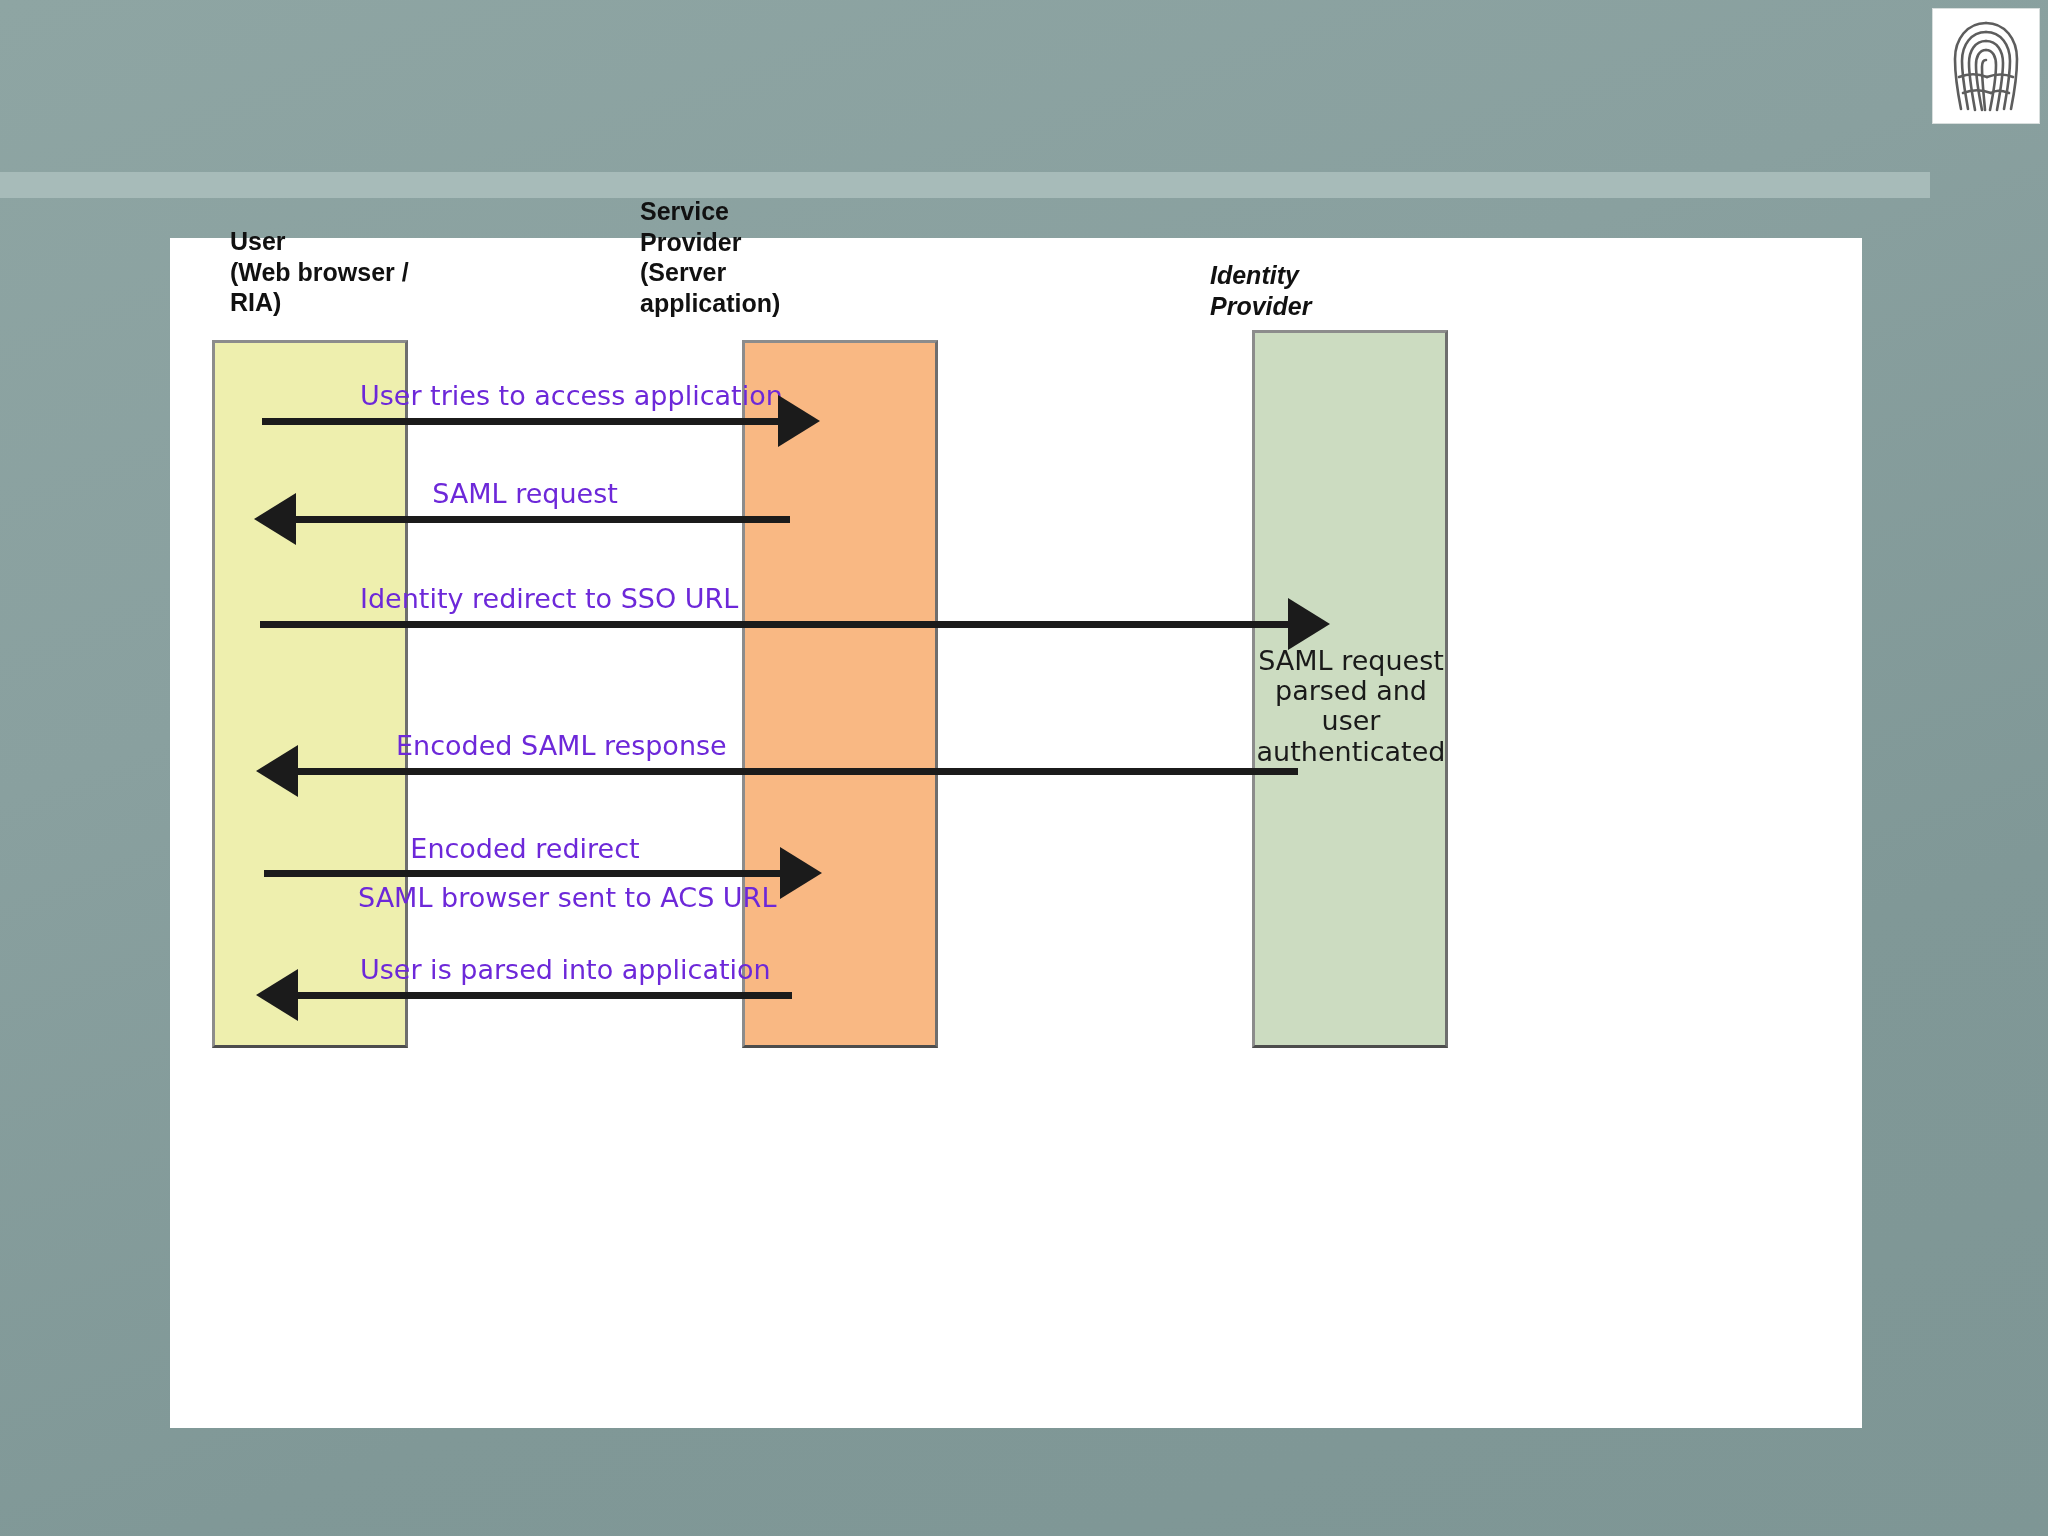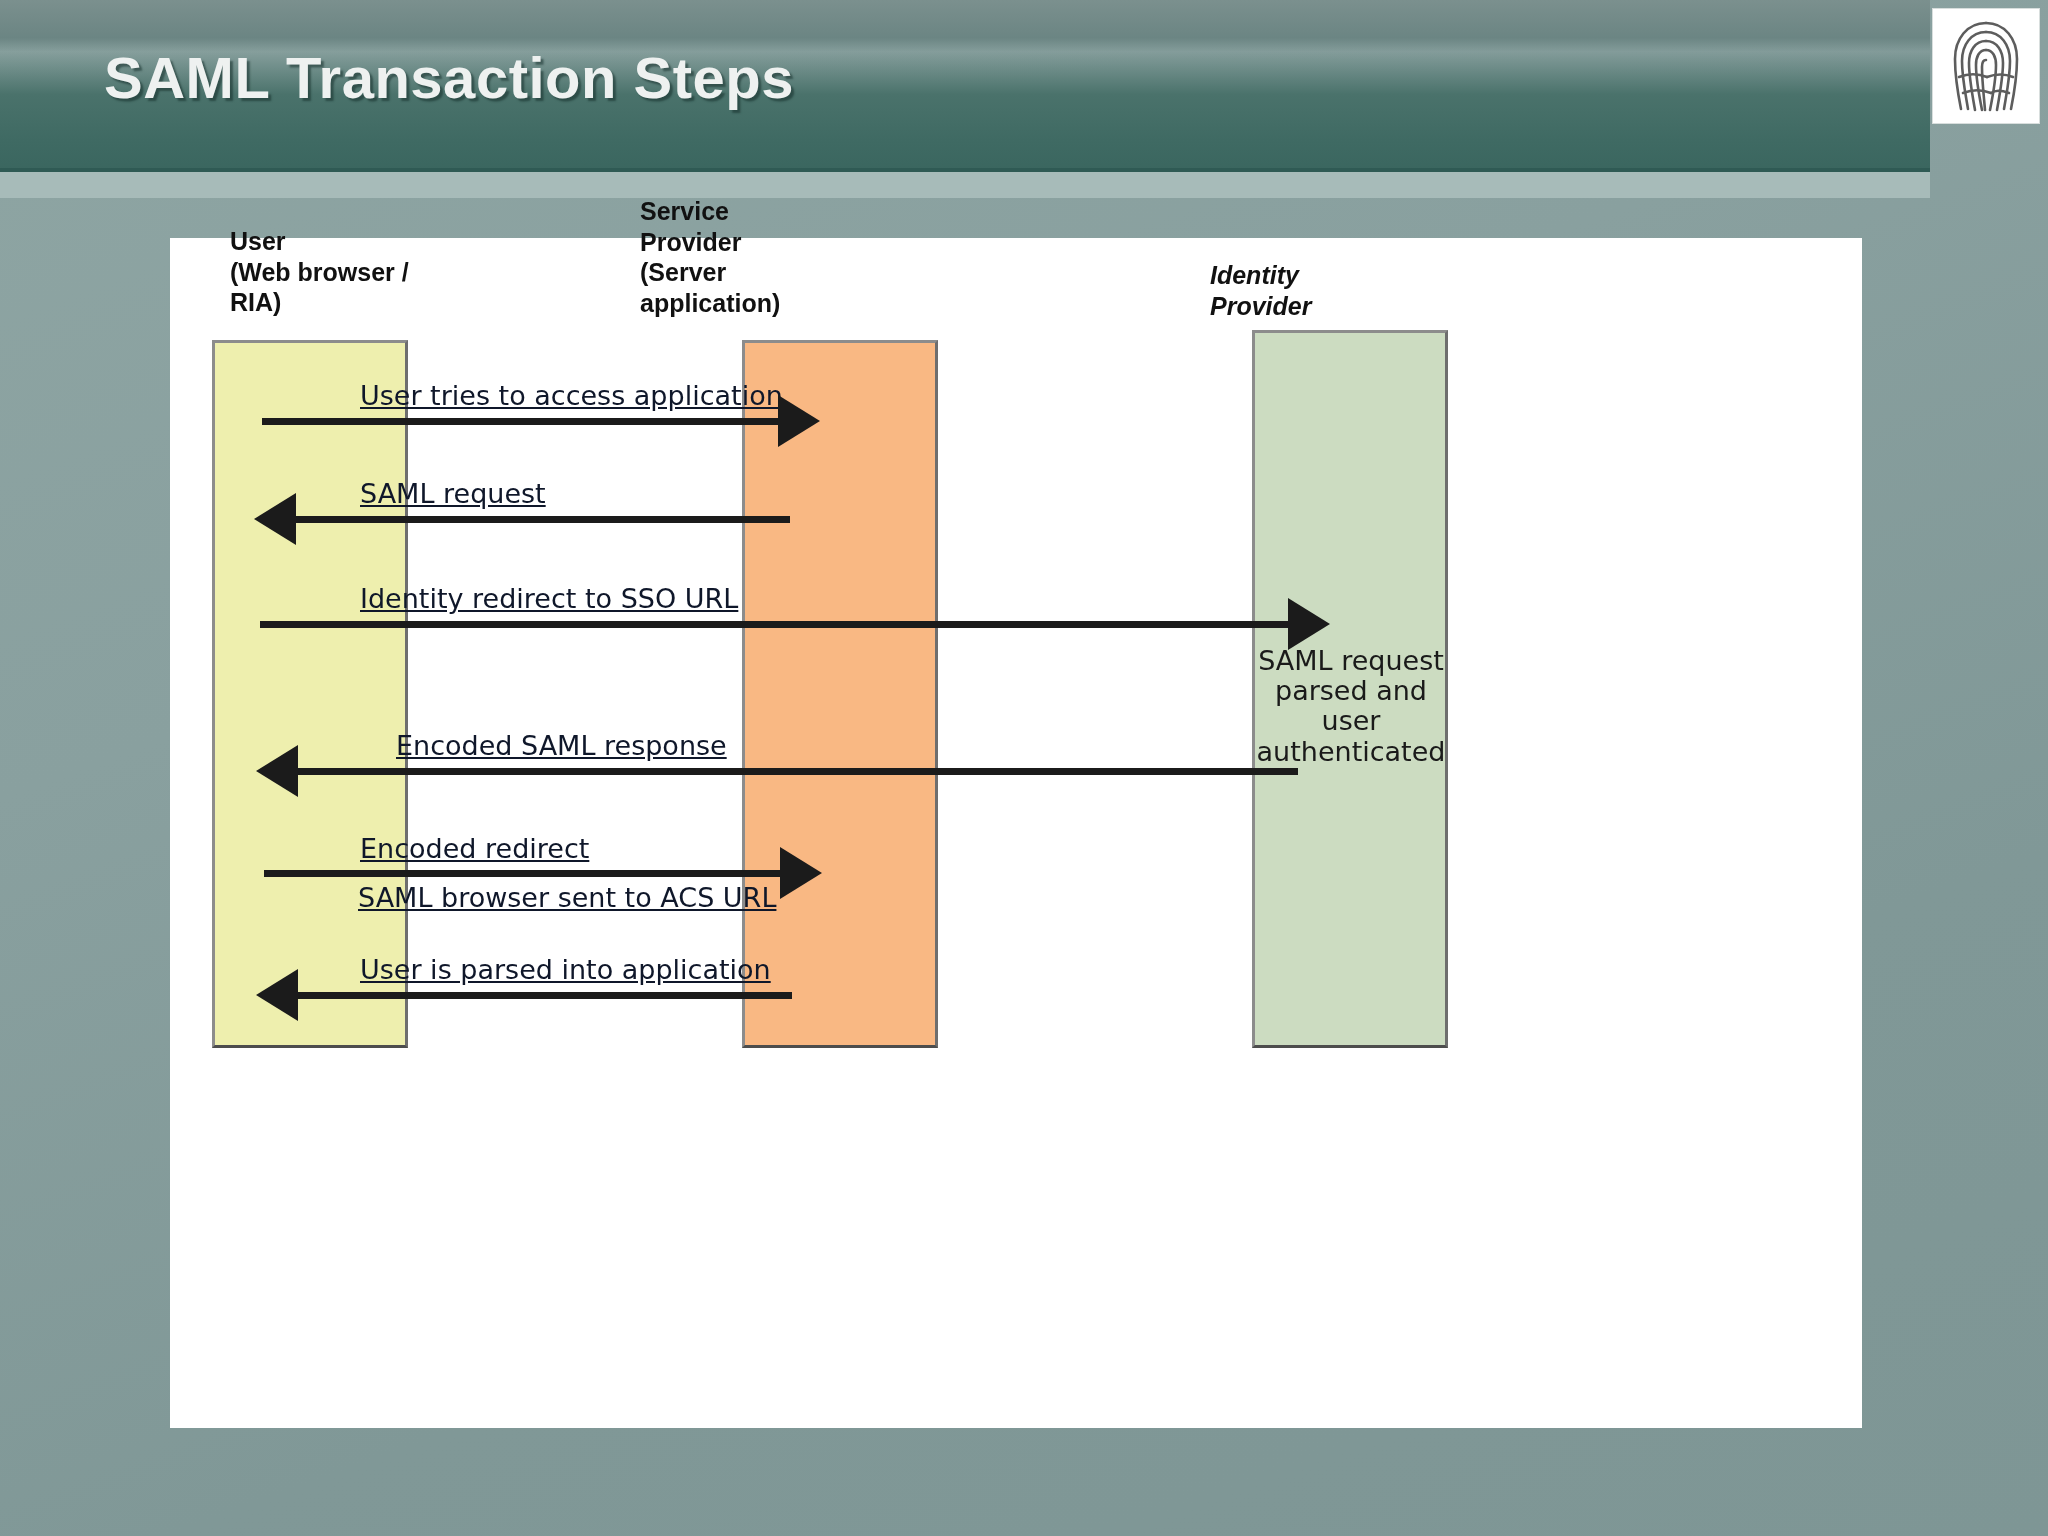--- a/index.html
+++ b/index.html
@@ -121,44 +121,40 @@
     border-left: 42px solid #1b1b1b;
   }
   .arrowhead.left {
     border-top: 26px solid transparent;
     border-bottom: 26px solid transparent;
     border-right: 42px solid #1b1b1b;
   }
   .msg-label {
     position: absolute;
     font-size: 27px;
-    color: #0f172a;
+    color: #6d28d9;
     font-family: "DejaVu Sans", "Liberation Sans", sans-serif;
     white-space: nowrap;
-    text-align: left;
-    text-decoration: underline;
+    text-align: center;
   }
   .idp-note {
     position: absolute;
     font-size: 27px;
     color: #1a1a1a;
     font-family: "DejaVu Sans", "Liberation Sans", sans-serif;
     text-align: center;
     line-height: 1.12;
     white-space: pre-line;
   }
 </style>
 </head>
 <body>
 
 <div id="slide">
 
-  <div id="title-banner">
-    <div id="title-text">SAML Transaction Steps</div>
-  </div>
   <div id="banner-underline"></div>
 
   <div id="logo-box">
     <span>
       <svg width="78" height="98" viewBox="0 0 78 98" aria-hidden="true">
         <g fill="none" stroke="#5d5d5d" stroke-width="2.6" stroke-linecap="round">
           <path d="M39 6 C20 6 8 22 8 42 C8 58 10 72 14 92"></path>
           <path d="M39 6 C58 6 70 22 70 42 C70 58 68 72 64 92"></path>
           <path d="M39 15 C24 15 15 28 15 44 C15 60 18 74 21 92"></path>
           <path d="M39 15 C54 15 63 28 63 44 C63 60 60 74 57 92"></path>

